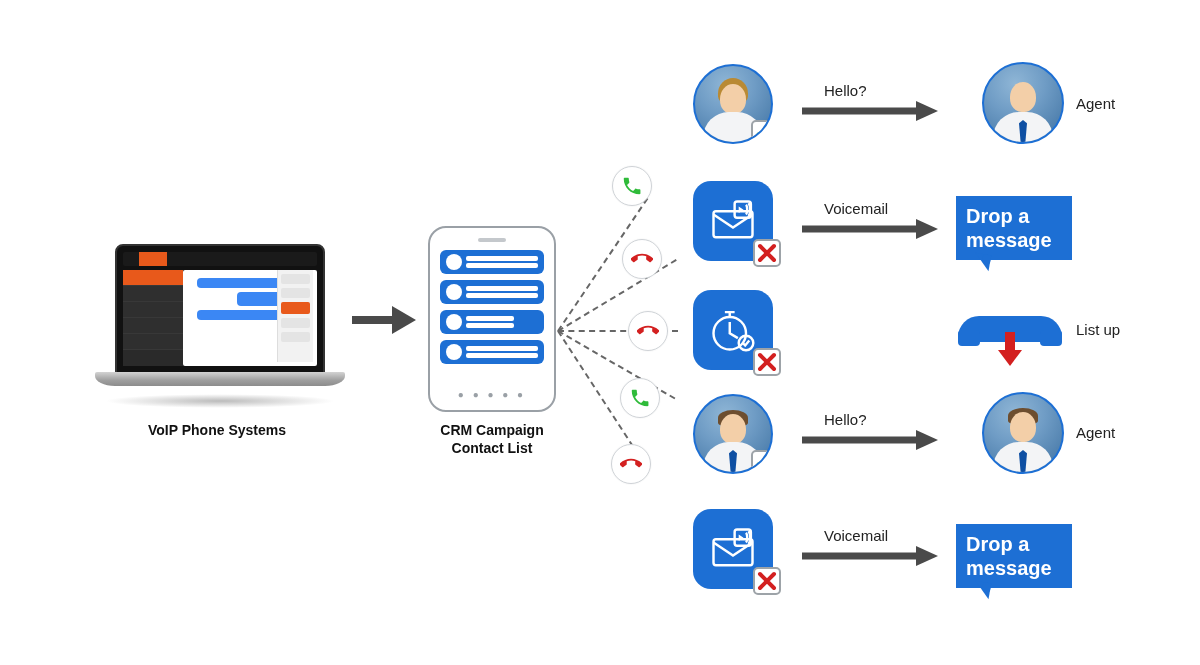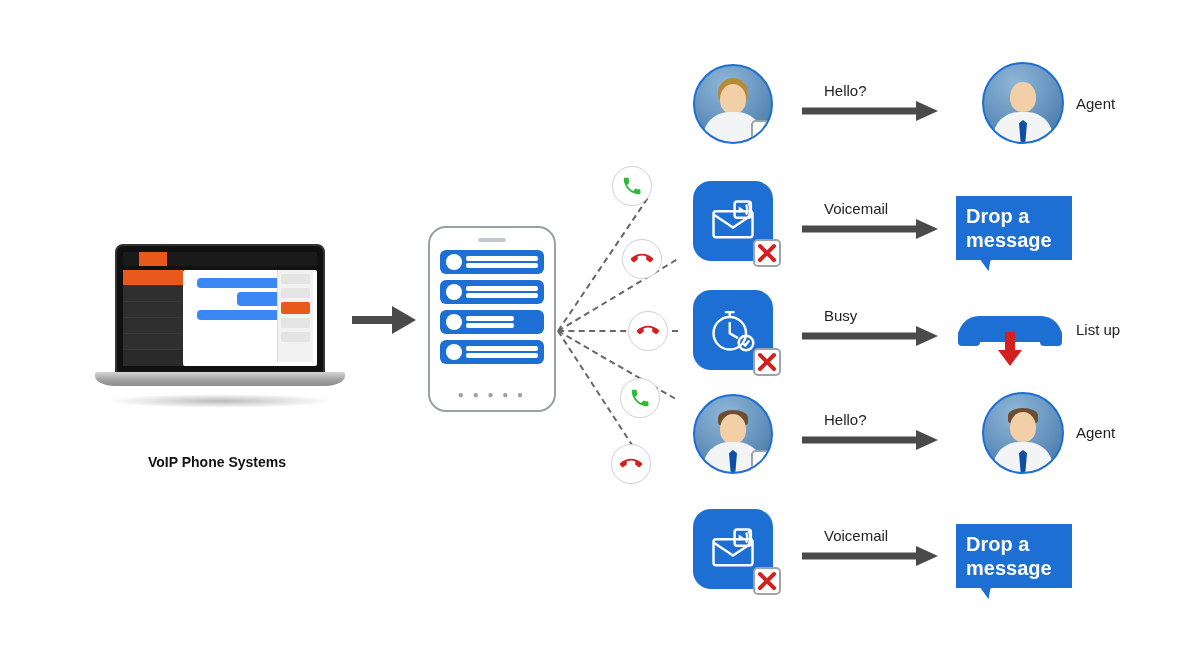--- a/index.html
+++ b/index.html
@@ -17,21 +17,21 @@
   .lap-side-row { height: 16px; border-bottom: 1px solid #383838; background: #2f2f2f; font-size:5px; color:#999; padding:2px 4px; }
   .lap-side-row:first-child{background:#e8591b;}
   .lap-main { position: absolute; top: 24px; left: 66px; right: 6px; bottom: 6px; background: #fff; border-radius: 2px; padding:4px; }
   .lap-chat-bubble{height:10px;background:#3b87f4;border-radius:4px;margin:4px 30px 4px 10px;}
   .lap-chat-bubble.b2{margin:4px 10px 4px 50px;height:14px;}
   .lap-right-col{position:absolute;top:24px;right:10px;width:36px;background:#f2f2f2;bottom:10px;border-left:1px solid #ddd;}
   .lap-right-col .rr{height:10px;background:#e4e4e4;margin:4px 3px;border-radius:2px;}
   .lap-right-col .rr.btn{background:#e8591b;height:12px;}
   .lap-base { position: absolute; left: 0; top: 128px; width: 250px; height: 14px; background: linear-gradient(#d3d3d3,#9e9e9e 60%,#8c8c8c); border-radius: 2px 2px 20px 20px/2px 2px 10px 10px; }
   .lap-shadow { position:absolute; left:10px; top:150px; right:10px; height:14px; background: radial-gradient(ellipse at center,#bbb 0%,rgba(255,255,255,0) 70%); border-radius:50%; }
-  .phone-label { position:absolute; left:147px; top:422px; width:140px; text-align:center; font-size:14px; font-weight:700; color:#111;margin-top:32px; }
+  .phone-label { position:absolute; left:147px; top:422px; width:140px; text-align:center; font-size:14px; font-weight:700; color:#111; }
 
   .arrow1 svg{position:absolute;left:348px;top:300px;}
 
   
   .tablet { position:absolute; left:428px; top:226px; width:128px; height:186px; background:#fff; border:2px solid #9aa0a6; border-radius:18px; }
   .tab-notch{position:absolute;top:10px;left:50%;transform:translateX(-50%);width:28px;height:4px;background:#c4c8cc;border-radius:3px;}
   .tab-screen{position:absolute;top:22px;left:10px;right:10px;bottom:28px;}
   .contact-row{height:24px;background:#1d6fd4;border-radius:6px;margin-bottom:6px;position:relative;}
   .contact-row::before{content:"";position:absolute;left:6px;top:4px;width:16px;height:16px;border-radius:50%;background:#fff;}
   .contact-row::after{content:"";position:absolute;left:26px;right:6px;top:6px;height:5px;background:#fff;border-radius:2px;box-shadow:0 7px 0 #fff;}
@@ -146,20 +146,21 @@
   <div class="tablet">
     <div class="tab-notch"></div>
     <div class="tab-screen">
       <div class="contact-row"></div>
       <div class="contact-row"></div>
       <div class="contact-row"></div>
       <div class="contact-row"></div>
     </div>
     <div class="tab-dots">● ● ● ● ●</div>
   </div>
+  <div class="crm-label">CRM Campaign Contact List</div>
 
   <div class="ray ray1"></div>
   <div class="ray ray2"></div>
   <div class="ray ray3"></div>
   <div class="ray ray4"></div>
   <div class="ray ray5"></div>
 
   <div class="phone-bubble pb1">
       <svg viewBox="0 0 24 24">
         <path fill="#2fbb3a" d="M6.6 10.8c1.4 2.8 3.8 5.1 6.6 6.6l2.2-2.2c.3-.3.7-.4 1.1-.3 1.2.4 2.4.6 3.7.6.6 0 1 .5 1 1V20c0 .6-.5 1-1 1C10.6 21 3 13.4 3 4c0-.6.5-1 1-1h3.5c.6 0 1 .5 1 1 0 1.3.2 2.5.6 3.7.1.4 0 .8-.3 1.1L6.6 10.8z"></path>
@@ -257,27 +258,20 @@
         <polygon points="116,1 138,11 116,21" fill="#4a4a4a"></polygon>
       </svg>
     </div>
   <div class="out-arrow oa2">
       <div class="lbl">Voicemail</div>
       <svg width="140" height="22">
         <line x1="2" y1="11" x2="118" y2="11" stroke="#4a4a4a" stroke-width="7"></line>
         <polygon points="116,1 138,11 116,21" fill="#4a4a4a"></polygon>
       </svg>
     </div>
-  <div class="out-arrow oa3">
-      <div class="lbl">Busy</div>
-      <svg width="140" height="22">
-        <line x1="2" y1="11" x2="118" y2="11" stroke="#4a4a4a" stroke-width="7"></line>
-        <polygon points="116,1 138,11 116,21" fill="#4a4a4a"></polygon>
-      </svg>
-    </div>
   <div class="out-arrow oa4">
       <div class="lbl">Hello?</div>
       <svg width="140" height="22">
         <line x1="2" y1="11" x2="118" y2="11" stroke="#4a4a4a" stroke-width="7"></line>
         <polygon points="116,1 138,11 116,21" fill="#4a4a4a"></polygon>
       </svg>
     </div>
   <div class="out-arrow oa5">
       <div class="lbl">Voicemail</div>
       <svg width="140" height="22">

